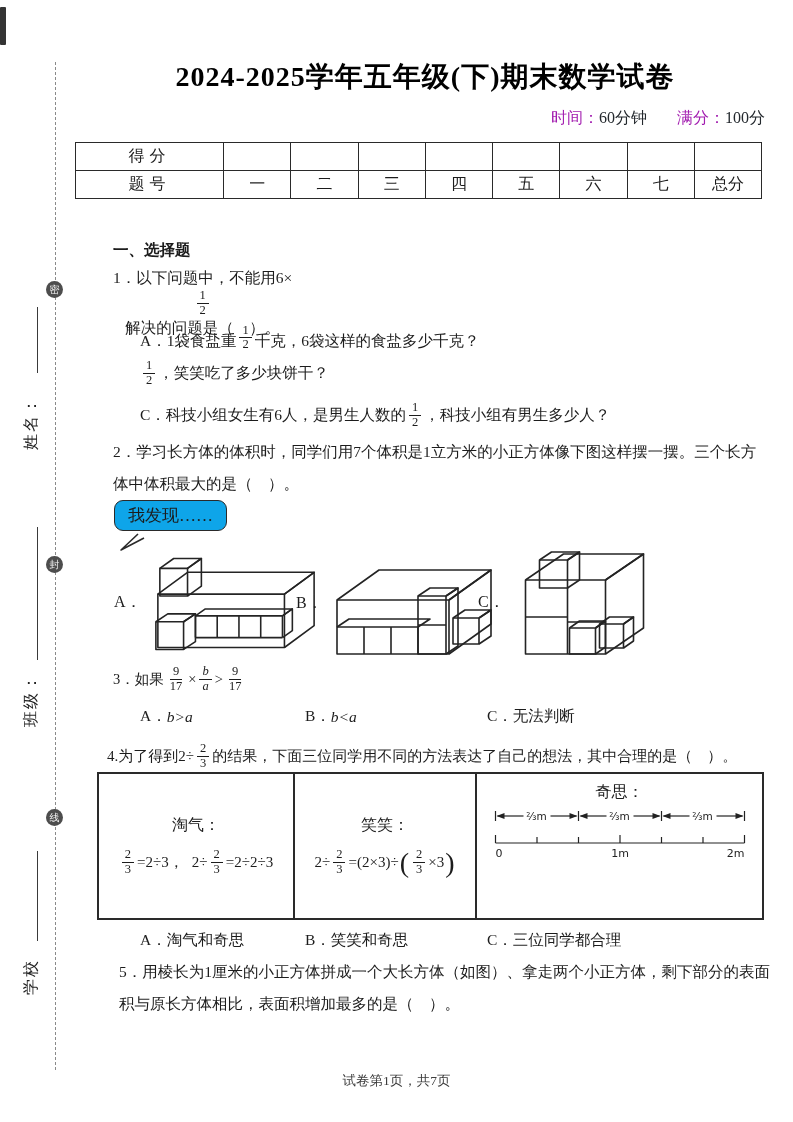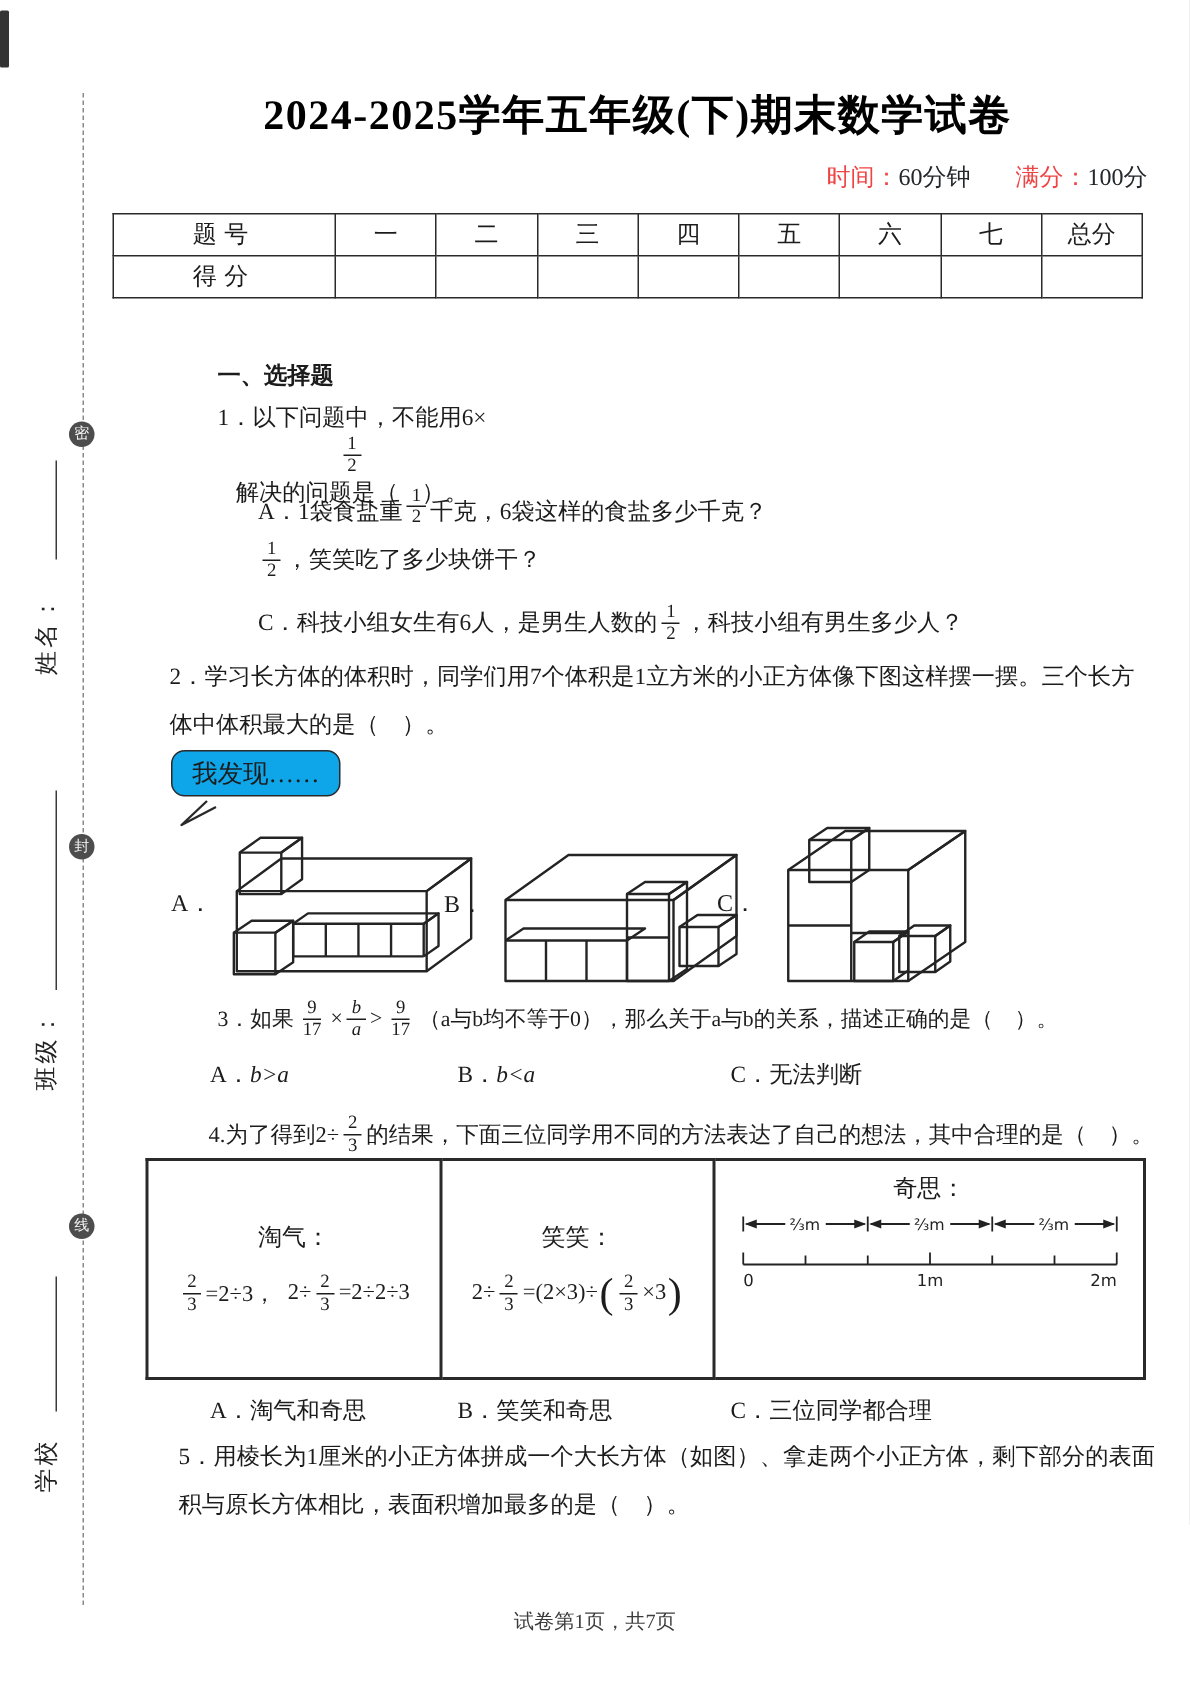--- a/index.html
+++ b/index.html
@@ -10,29 +10,29 @@
   .seal-blank{position:absolute;left:37px;width:0;border-left:1.5px solid #3a3a3a;}
   .seal-label{position:absolute;height:18px;text-align:center;font-size:16px;color:#222;
               transform:rotate(-90deg);white-space:nowrap;letter-spacing:2px;}
   .stamp{position:absolute;width:17px;height:17px;border-radius:50%;background:#4d4d4d;color:#f5f5f5;
          font-size:10px;line-height:17px;text-align:center;font-family:"Liberation Sans",sans-serif;}
   .corner-mark{position:absolute;left:0;top:7px;width:6px;height:38px;background:#343434;border-radius:1px;}
   
   .title{position:absolute;left:85px;top:58px;width:680px;text-align:center;font-size:28px;
          font-weight:bold;letter-spacing:1px;color:#000;}
   .meta{position:absolute;left:85px;top:108px;width:680px;text-align:right;font-size:16px;}
-  .meta .lab{color:#ef4444;}
+  .meta .lab{color:#a21caf;}
   .meta .val{color:#23282d;}
   .meta .gap{display:inline-block;width:30px;}
   
   table.score{position:absolute;left:75px;top:142px;width:687px;border-collapse:collapse;table-layout:fixed;}
   table.score td{border:1.7px solid #2a2a2a;height:27px;text-align:center;font-size:16px;padding:0;}
   td.spaced{letter-spacing:5px;}
   
-  .mline{position:absolute;display:flex;align-items:center;white-space:nowrap;font-size:15.5px;margin-left:32px;}
+  .mline{position:absolute;display:flex;align-items:center;white-space:nowrap;font-size:15.5px;}
   .para{position:absolute;font-size:15.5px;line-height:2.05;}
   .bold{font-weight:bold;}
   .frac{display:inline-flex;flex-direction:column;align-items:center;line-height:1.1;
         font-size:12.5px;margin:0 3px;}
   .frac .fn{padding:0 3px;border-bottom:1.2px solid #1c1c1c;}
   .frac .fd{padding:0 3px;}
   .it{font-style:italic;}
   .bigp{font-size:28px;font-weight:400;vertical-align:middle;line-height:1;margin:0 1px;}
   
   .bubble{position:absolute;left:114px;top:500px;border:1.6px solid #2a2a2a;border-radius:9px;
@@ -91,40 +91,40 @@
         <col>
         <col>
         <col>
         <col>
         <col>
         <col>
         <col>
       </colgroup>
     <tbody>
         <tr>
+      <td class="spaced">得分</td>
+      <td></td>
+          <td></td>
+          <td></td>
+      <td></td>
+          <td></td>
+          <td></td>
+      <td></td>
+          <td></td>
+    </tr>
+    <tr>
       <td class="spaced">题号</td>
       <td>一</td>
       <td>二</td>
       <td>三</td>
       <td>四</td>
       <td>五</td>
       <td>六</td>
       <td>七</td>
       <td>总分</td>
-    </tr>
-    <tr>
-      <td class="spaced">得分</td>
-      <td></td>
-          <td></td>
-          <td></td>
-      <td></td>
-          <td></td>
-          <td></td>
-      <td></td>
-          <td></td>
     </tr>
   </tbody>
     </table>
 
   <div class="mline bold" style="left:113px;top:238px;height:24px;">一、选择题</div>
 
   <div class="mline" style="left:113px;top:268px;height:42px;flex-direction:column;">
     <span>1．以下问题中，不能用6×</span>
     <span class="frac">
         <span class="fn">1</span>
@@ -224,21 +224,20 @@
     <span>×</span>
     <span class="frac it">
         <span class="fn">b</span>
         <span class="fd">a</span>
       </span>
     <span>&gt;</span>
     <span class="frac">
         <span class="fn">9</span>
         <span class="fd">17</span>
       </span>
-    <span>（a与b均不等于0），那么关于a与b的关系，描述正确的是（　）。</span>
   </div>
   <div class="optrow">
     <span class="opt" style="left:140px;top:706px;">
         <span>A．</span>
         <span class="it">b&gt;a</span>
       </span>
     <span class="opt" style="left:305px;top:706px;">
         <span>B．</span>
         <span class="it">b&lt;a</span>
       </span>

